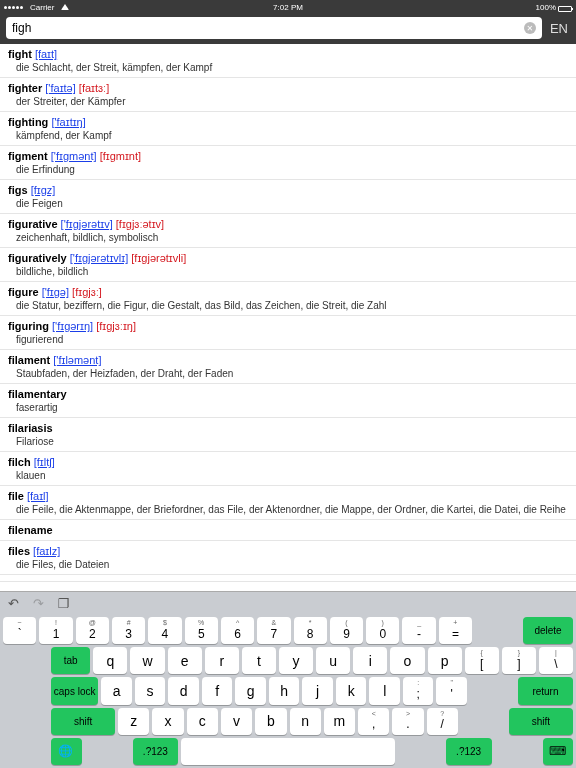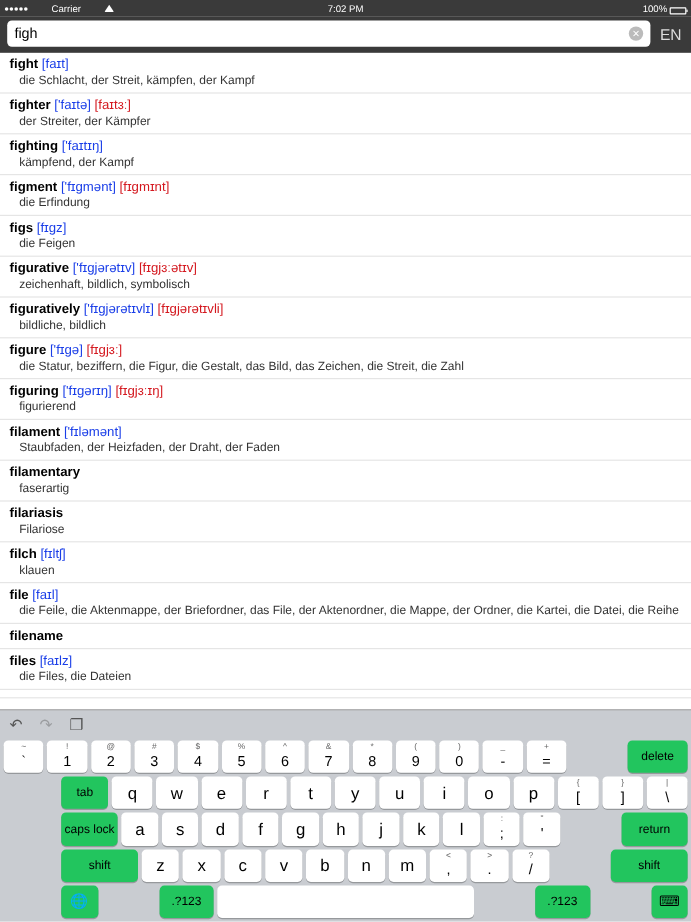--- a/index.html
+++ b/index.html
@@ -1,36 +1,36 @@
 <!DOCTYPE html>
 <html><head>
 <meta charset="utf-8">
 <style>
   * { box-sizing: border-box; margin: 0; padding: 0; }
   html, body { width: 576px; height: 768px; font-family: -apple-system, Helvetica, Arial, sans-serif; background: #fff; overflow: hidden; }
   .status-bar { height: 14px; background: #3a3a3a; color: #fff; font-size: 8px; display: flex; align-items: center; padding: 0 4px; position: relative; }
-  .status-left { position: absolute; left: 4px; display:flex; align-items:center; gap:20px;}
+  .status-left { position: absolute; left: 4px; display:flex; align-items:center; gap:7px;}
   .status-center { position: absolute; left: 50%; transform: translateX(-50%); }
   .status-right { position: absolute; right: 4px; display:flex; align-items:flex-end; gap:2px;}
   .sig-dots { display:inline-flex; gap:1px; }
   .sig-dots i { width:3px; height:3px; border-radius:50%; background:#fff; display:block;}
   .wifi { width:0;height:0;border-left:4px solid transparent;border-right:4px solid transparent;border-bottom:6px solid #fff; border-radius:1px;}
   .battery { width:14px; height:6px; border:1px solid #fff; border-radius:1px; position:relative;}
   .battery::after { content:''; position:absolute; right:-2px; top:1px; width:1px; height:2px; background:#fff;}
   .battery-fill { background:#fff; width:100%; height:100%;}
   .search-bar { height: 30px; background: #3a3a3a; display: flex; align-items: center; padding: 0 6px 2px 6px; gap:6px;}
   .search-box { flex:1; background:#fff; border-radius:4px; height:22px; display:flex; align-items:center; padding:0 6px; }
   .search-input { flex:1; border:none; outline:none; font-size:12px; background:transparent;}
   .clear-icon { width:12px; height:12px; border-radius:50%; background:#bbb; color:#fff; font-size:8px; display:flex; align-items:center; justify-content:center;}
   .lang { color:#ddd; font-size:13px; font-weight:500; padding:0 2px;}
   .list { height: 547px; overflow:hidden; }
   .entry { border-bottom:1px solid #e5e5e5; padding: 3px 8px 3px 8px; }
   .entry-head { font-size:11px; line-height:14px; }
   .word { font-weight:bold; color:#000; }
-  .ipa-blue { color:#1a3ee8; }
+  .ipa-blue { color:#1a3ee8;text-decoration:underline; }
   .ipa-red { color:#d4181f; }
   .entry-body { font-size:10px; color:#333; padding-left:8px; line-height:13px; white-space:nowrap; overflow:hidden;}
   .keyboard { position:absolute; bottom:0; left:0; right:0; height:177px; background:#c9ccd1; border-top:1px solid #aaa; display:flex; flex-direction:column; }
   .kb-toolbar { height:22px; display:flex; align-items:center; padding:0 8px; gap:14px; color:#555;}
   .kb-toolbar span { font-size:13px; }
   .kb-rows { flex:1; display:flex; flex-direction:column; padding:3px; gap:3px;}
   .kb-row { display:flex; gap:3px; flex:1;}
   .key { background:#fff; border-radius:4px; box-shadow:0 1px 0 rgba(0,0,0,0.25); display:flex; flex-direction:column; align-items:center; justify-content:center; font-size:13px; color:#000; flex:1; position:relative;}
   .key.gray { background:#22c55e;margin-left:48px; }
   .key .sub { font-size:7px; color:#666; position:absolute; top:2px; }

